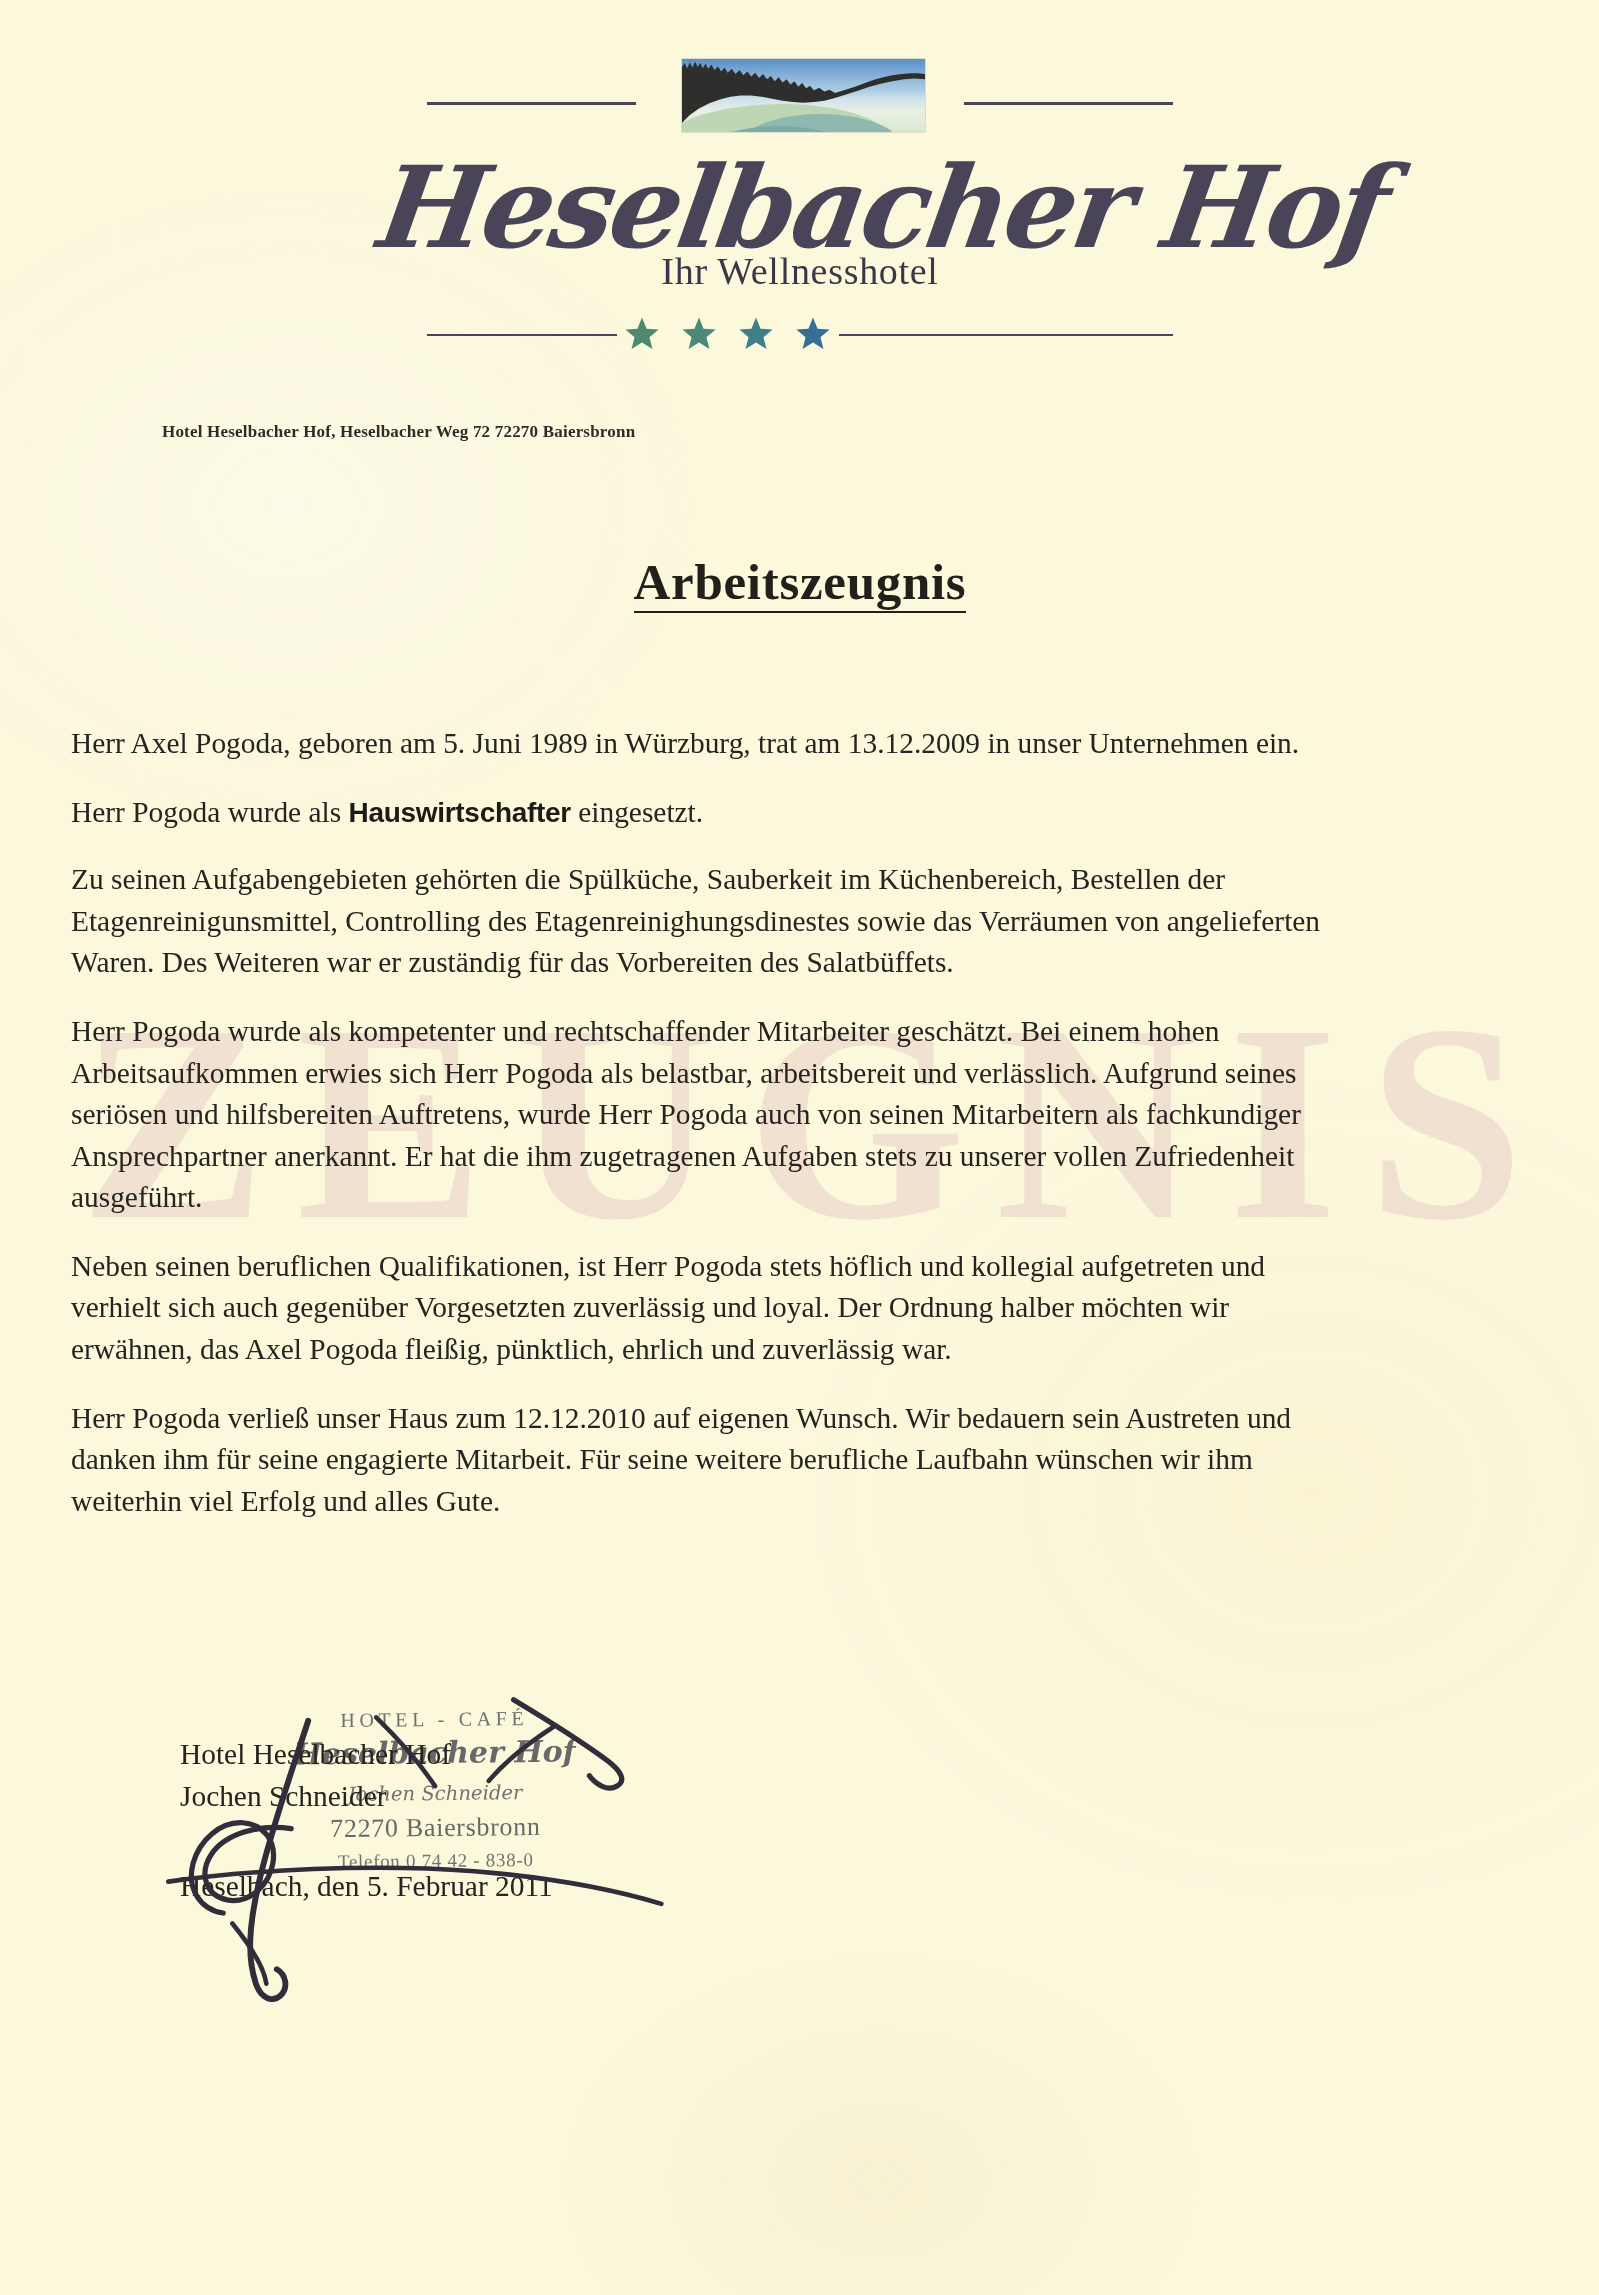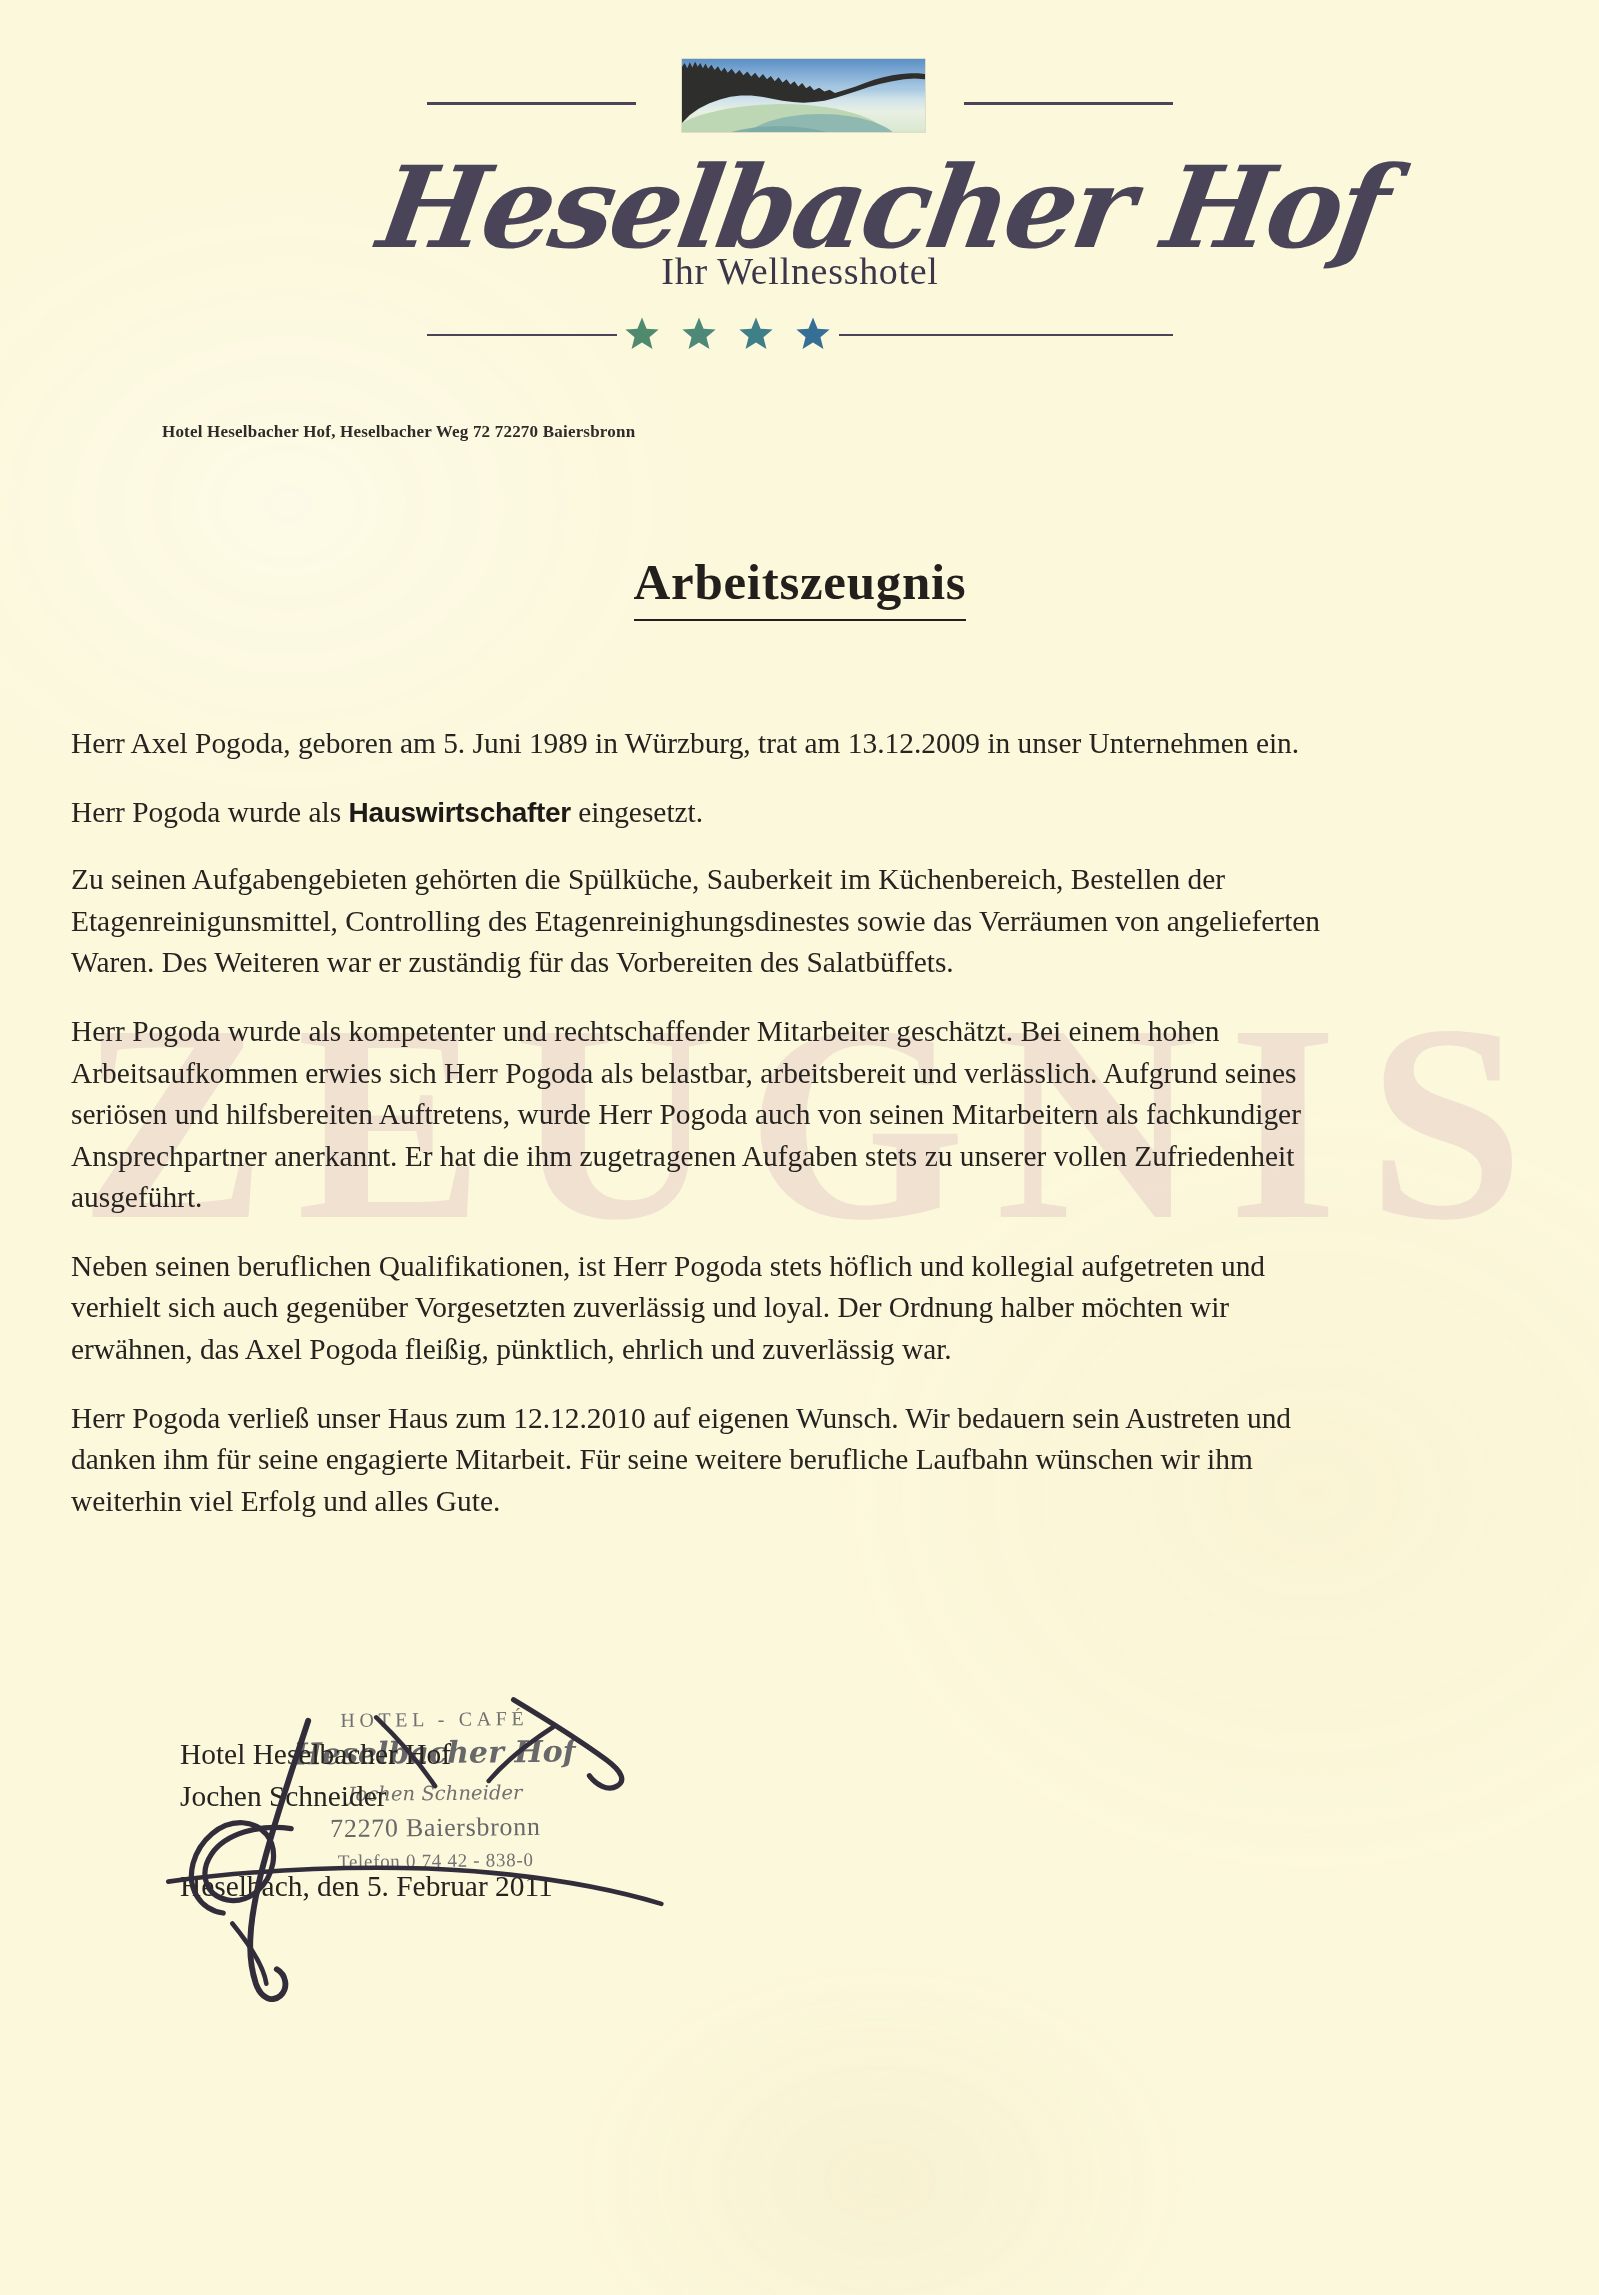--- a/index.html
+++ b/index.html
@@ -185,21 +185,21 @@
     z-index: 6;
   }
   .doc-title-text {
     display: inline-block;
     font-family: "Liberation Serif", "DejaVu Serif", serif;
     font-weight: bold;
     font-size: 51px;
     color: #231f1c;
     letter-spacing: 0.7px;
     border-bottom: 2.6px solid #231f1c;
-    padding-bottom: 8px;
+    padding-bottom: 0;
   }
 
   
   .body-block {
     position: absolute;
     left: 71px;
     top: 723px;
     width: 1283px;
     z-index: 6;
   }

